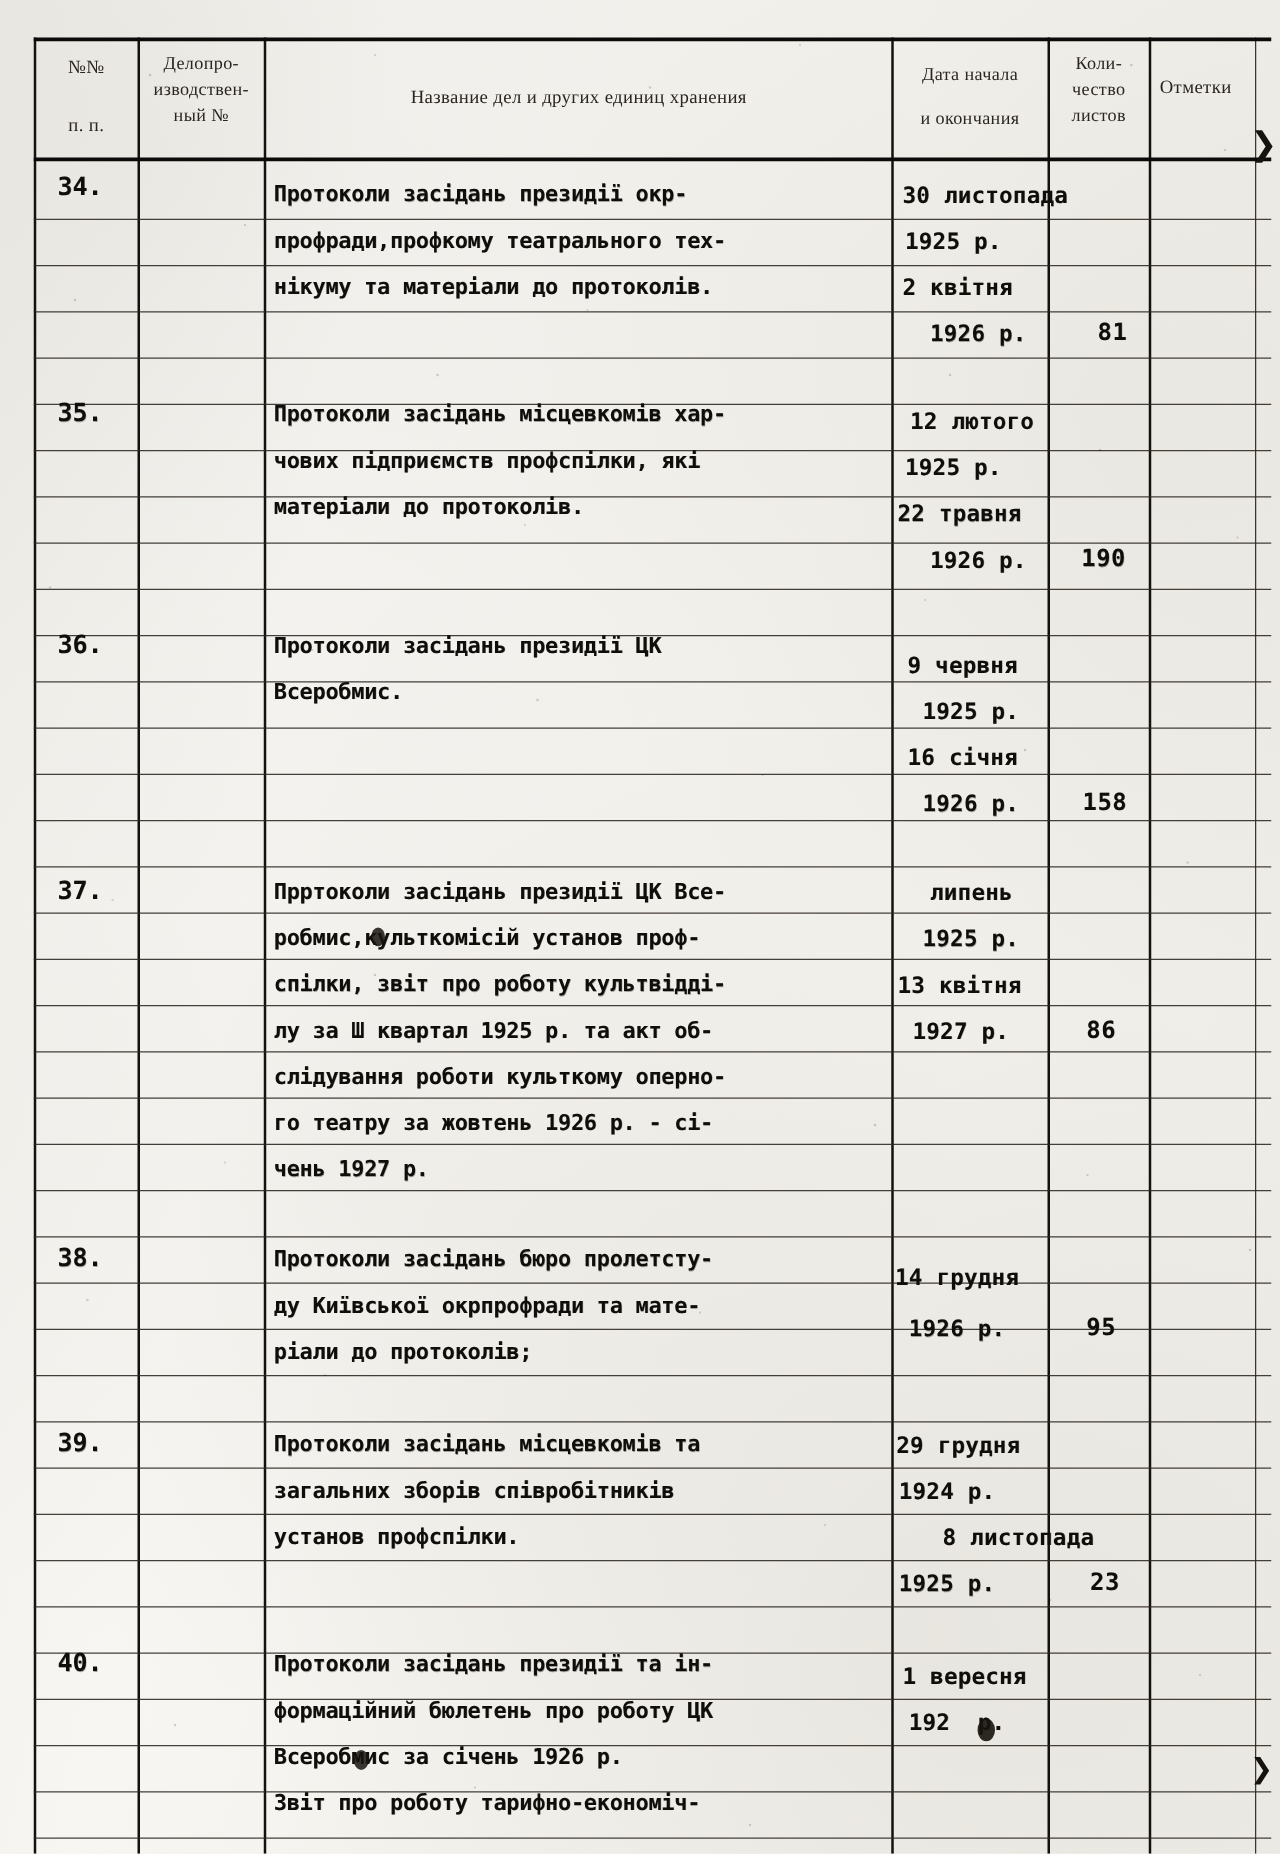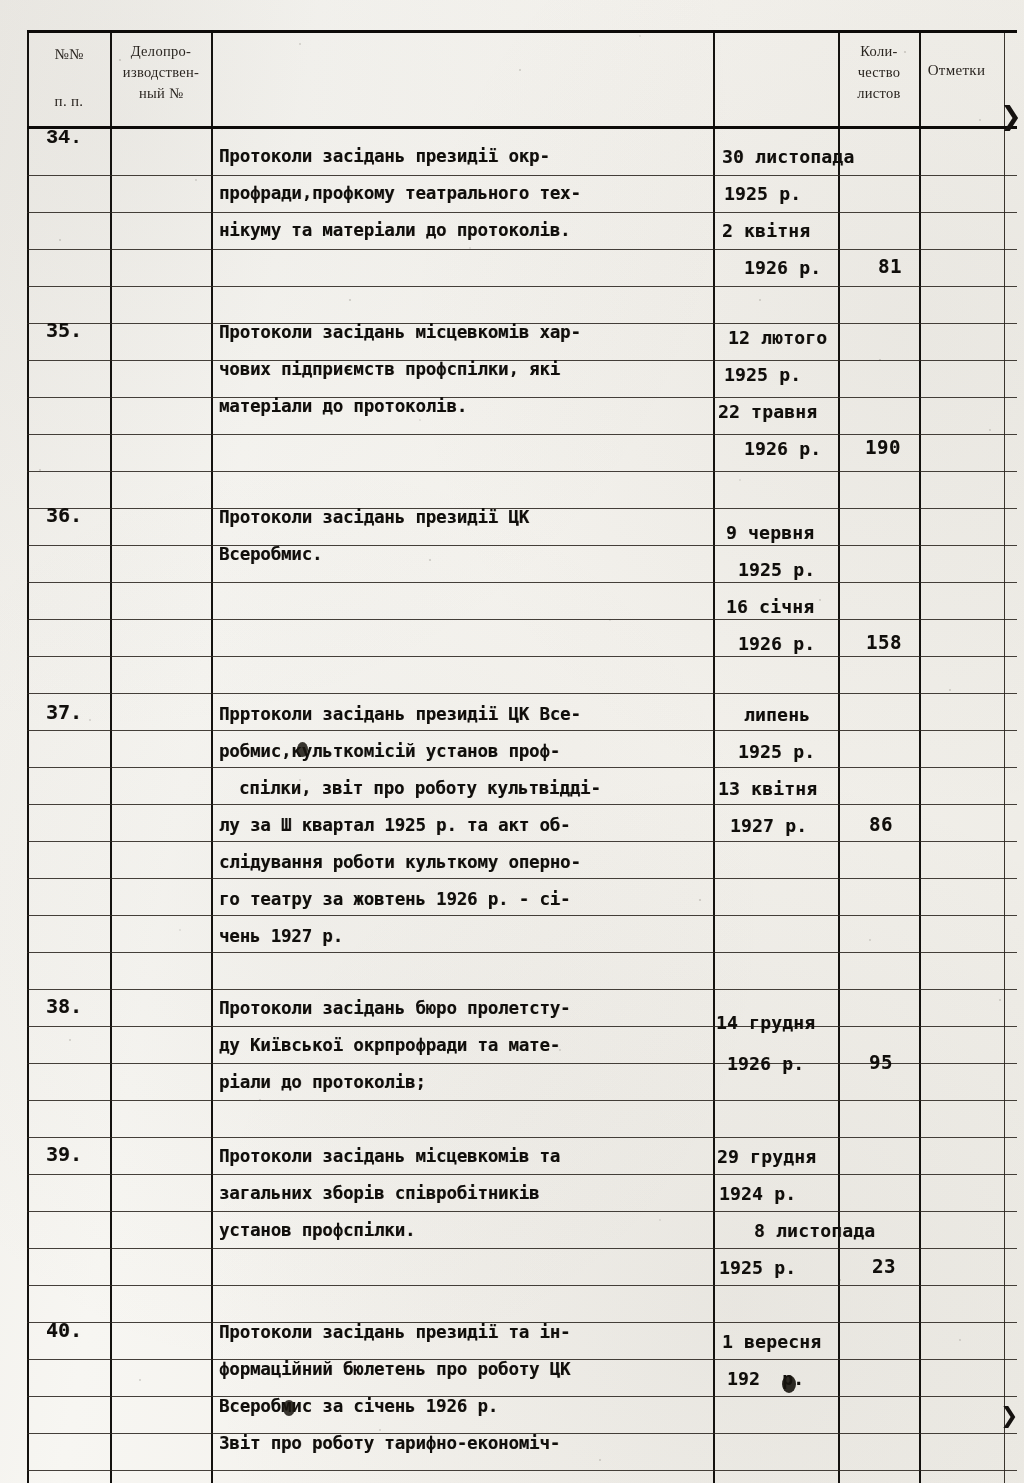--- a/index.html
+++ b/index.html
@@ -172,21 +172,28 @@
     <div>№№</div>
     <div style="margin-top:25px">п. п.</div>
   </div>
 
   <div class="hdr small" style="left:113px; top:41px; width:96px;">
     <div>Делопро-</div>
     <div>изводствен-</div>
     <div>ный №</div>
   </div>
 
-
+  <div class="hdr" style="left:215px; top:68px; width:496px;">
+    <div>Название дел и других единиц  хранения</div>
+  </div>
+
+  <div class="hdr small" style="left:716px; top:50px; width:120px;">
+    <div>Дата начала</div>
+    <div style="margin-top:14px">и  окончания</div>
+  </div>
 
   <div class="hdr small" style="left:841px; top:41px; width:76px;">
     <div>Коли-</div>
     <div>чество</div>
     <div>листов</div>
   </div>
 
   <div class="hdr" style="left:921px; top:60px; width:71px;">
     <div>Отметки</div>
   </div>
@@ -226,21 +233,21 @@
   <div class="hrule" style="left:27px; top:1285px; width:990px;"></div>
   <div class="hrule" style="left:27px; top:1322px; width:990px;"></div>
   <div class="hrule" style="left:27px; top:1359px; width:990px;"></div>
   <div class="hrule" style="left:27px; top:1396px; width:990px;"></div>
   <div class="hrule" style="left:27px; top:1433px; width:990px;"></div>
   <div class="hrule" style="left:27px; top:1470px; width:990px;"></div>
 
   <div class="arrowmark" style="left:1000px; top:1405px; font-size:22px;">❯</div>
 
   <div>
-    <div class="tw num" style="left:46px; top:126px;font-family:Liberation Mono, monospace;">34.</div>
+    <div class="tw num" style="left:46px; top:137px;">34.</div>
     <div class="tw" style="left:219px; top:146px;">Протоколи засідань президії окр-</div>
     <div class="tw" style="left:219px; top:183px;">профради,профкому театрального тех-</div>
     <div class="tw" style="left:219px; top:220px;">нікуму та матеріали до протоколів.</div>
     <div class="tw date" style="left:722px; top:146px;">30 листопада</div>
     <div class="tw date" style="left:724px; top:183px;">1925 р.</div>
     <div class="tw date" style="left:722px; top:220px;">2 квітня</div>
     <div class="tw date" style="left:744px; top:257px;">1926 р.</div>
     <div class="tw cnt" style="left:878px; top:255px;">81</div>
   </div>
 
@@ -264,21 +271,21 @@
     <div class="tw date" style="left:738px; top:559px;">1925 р.</div>
     <div class="tw date" style="left:726px; top:596px;">16 січня</div>
     <div class="tw date" style="left:738px; top:633px;">1926 р.</div>
     <div class="tw cnt" style="left:866px; top:631px;">158</div>
   </div>
 
   <div>
     <div class="tw num" style="left:46px; top:700px;">37.</div>
     <div class="tw" style="left:219px; top:704px;">Прртоколи засідань президії ЦК Все-</div>
     <div class="tw" style="left:219px; top:741px;">робмис,культкомісій установ проф-</div>
-    <div class="tw" style="left:219px; top:778px;margin-left:20px;">спілки, звіт про роботу культвідді-</div>
+    <div class="tw" style="left:219px; top:778px;">спілки, звіт про роботу культвідді-</div>
     <div class="tw" style="left:219px; top:815px;">лу за Ш квартал 1925 р. та акт об-</div>
     <div class="tw" style="left:219px; top:852px;">слідування роботи культкому оперно-</div>
     <div class="tw" style="left:219px; top:889px;">го театру за жовтень 1926 р. - сі-</div>
     <div class="tw" style="left:219px; top:926px;">чень 1927 р.</div>
     <div class="blot" style="left:297px; top:742px; width:11px; height:15px;"></div>
     <div class="tw date" style="left:744px; top:704px;">липень</div>
     <div class="tw date" style="left:738px; top:741px;">1925 р.</div>
     <div class="tw date" style="left:718px; top:778px;">13 квітня</div>
     <div class="tw date" style="left:730px; top:815px;">1927 р.</div>
     <div class="tw cnt" style="left:869px; top:813px;">86</div>

